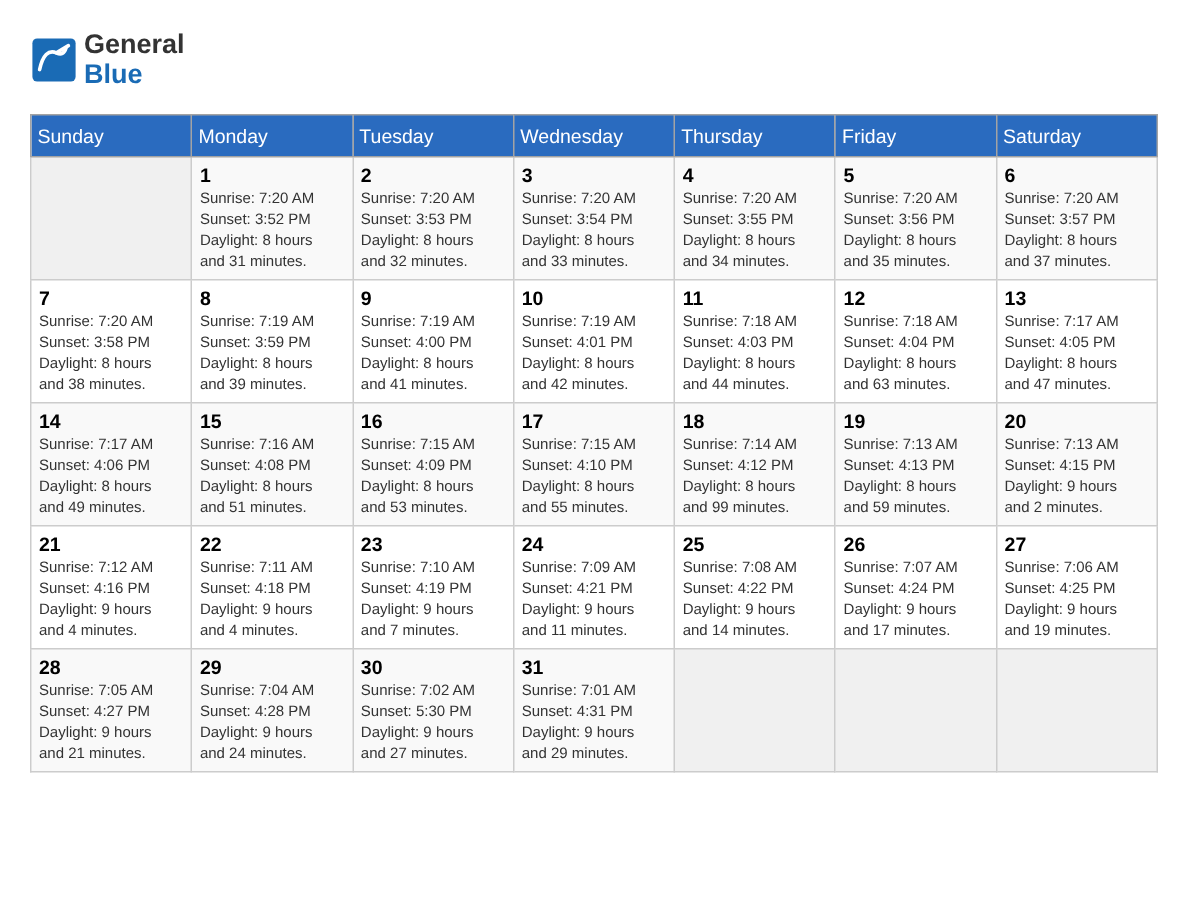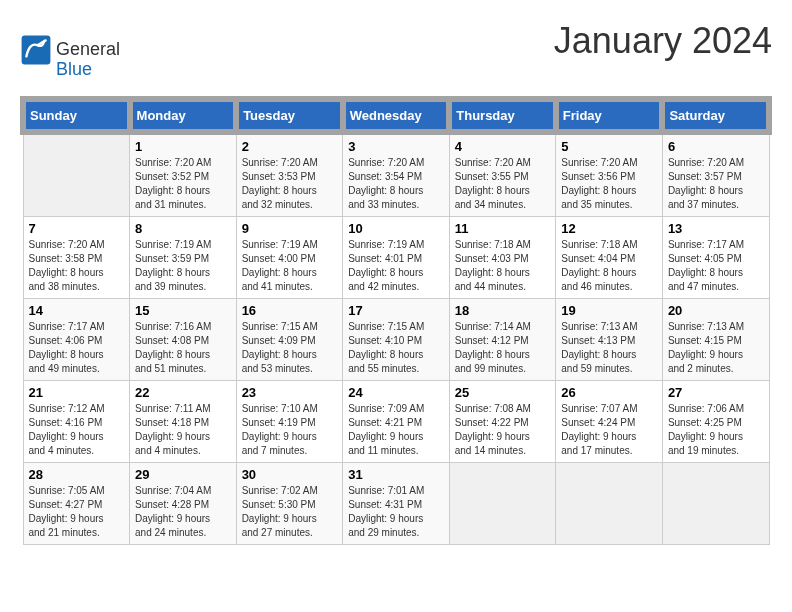--- a/index.html
+++ b/index.html
@@ -16,24 +16,23 @@
       align-items: flex-start;
       margin-bottom: 16px;
     }
     .logo {
       display: flex;
       align-items: center;
       gap: 4px;
     }
     .logo-text {
       font-size: 18px;
-      font-weight: normal;
+      font-weight: bold;
       color: #333;
       line-height: 1.1;
-      margin-top: 20px;
     }
     .logo-text .blue { color: #1a6bb5; }
     .logo-icon {
       width: 32px;
       height: 32px;
     }
     .title-block {
       text-align: right;
     }
     .month-title {
@@ -49,22 +48,22 @@
       width: 100%;
       border-collapse: collapse;
       font-size: 11px;
     }
     thead tr th {
       background-color: #2a6bbf;
       color: #fff;
       padding: 6px 4px;
       text-align: left;
       font-size: 13px;
-      font-weight: bold;
-      border: 6px solid #a3a3a3;
+      font-weight: normal;
+      border: 1px solid #a3a3a3;
     }
     tbody tr td {
       border: 1px solid #ccc;
       vertical-align: top;
       padding: 4px 5px;
       min-height: 80px;
       width: calc(100% / 7);
     }
     tbody tr:nth-child(odd) td {
       background-color: #f9f9f9;
@@ -96,21 +95,20 @@
       <rect x="2" y="2" width="36" height="36" rx="4" fill="#1a6bb5"></rect>
       <path d="M8 28 Q12 10 22 14 Q28 17 30 10" stroke="white" stroke-width="3" fill="none" stroke-linecap="round"></path>
       <path d="M22 14 L32 8" stroke="white" stroke-width="3" fill="none" stroke-linecap="round"></path>
     </svg>
     <div class="logo-text">
       <span>General</span><br>
       <span class="blue">Blue</span>
     </div>
   </div>
   <div class="title-block">
-    <div class="month-title">January 2024</div>
   </div>
 </div>
 
 <table>
   <thead>
     <tr>
       <th>Sunday</th>
       <th>Monday</th>
       <th>Tuesday</th>
       <th>Wednesday</th>
@@ -222,21 +220,21 @@
             <div>Daylight: 8 hours</div>
             <div>and 44 minutes.</div>
           </div>
         </td>
         <td>
           <span class="day-num">12</span>
           <div class="day-info">
             <div>Sunrise: 7:18 AM</div>
             <div>Sunset: 4:04 PM</div>
             <div>Daylight: 8 hours</div>
-            <div>and 46 minutes.</div>
+            <div>and 63 minutes.</div>
           </div>
         </td>
         <td>
           <span class="day-num">13</span>
           <div class="day-info">
             <div>Sunrise: 7:17 AM</div>
             <div>Sunset: 4:05 PM</div>
             <div>Daylight: 8 hours</div>
             <div>and 47 minutes.</div>
           </div>

